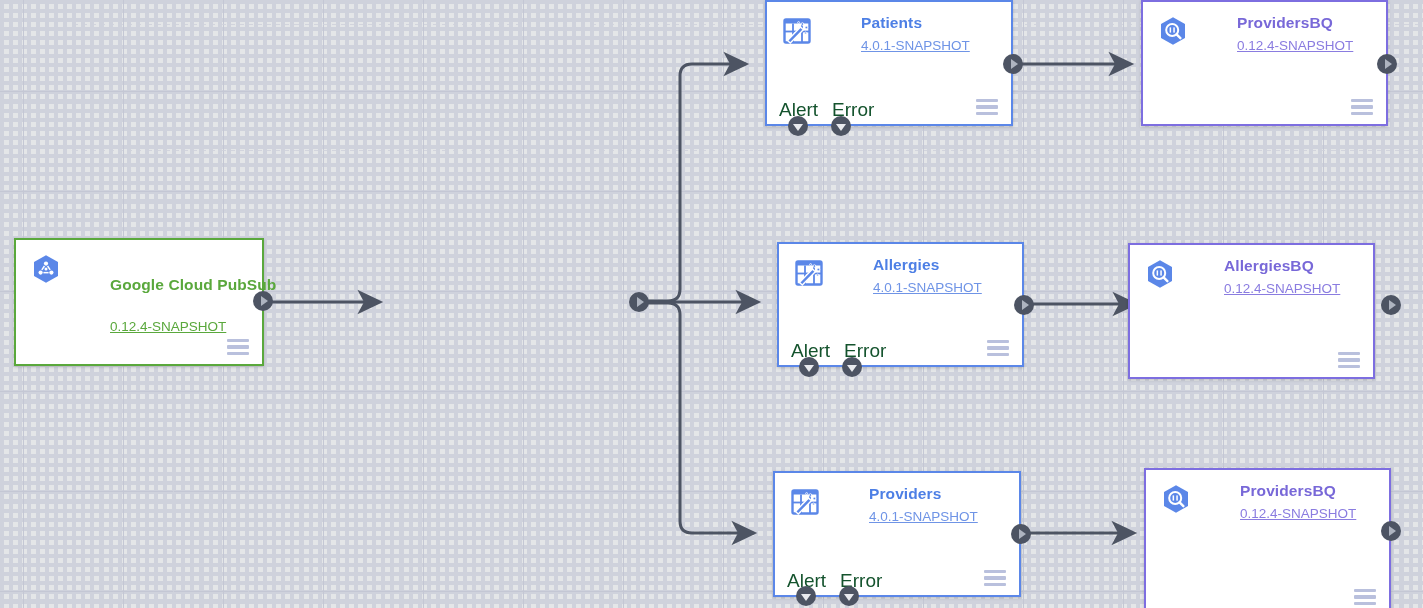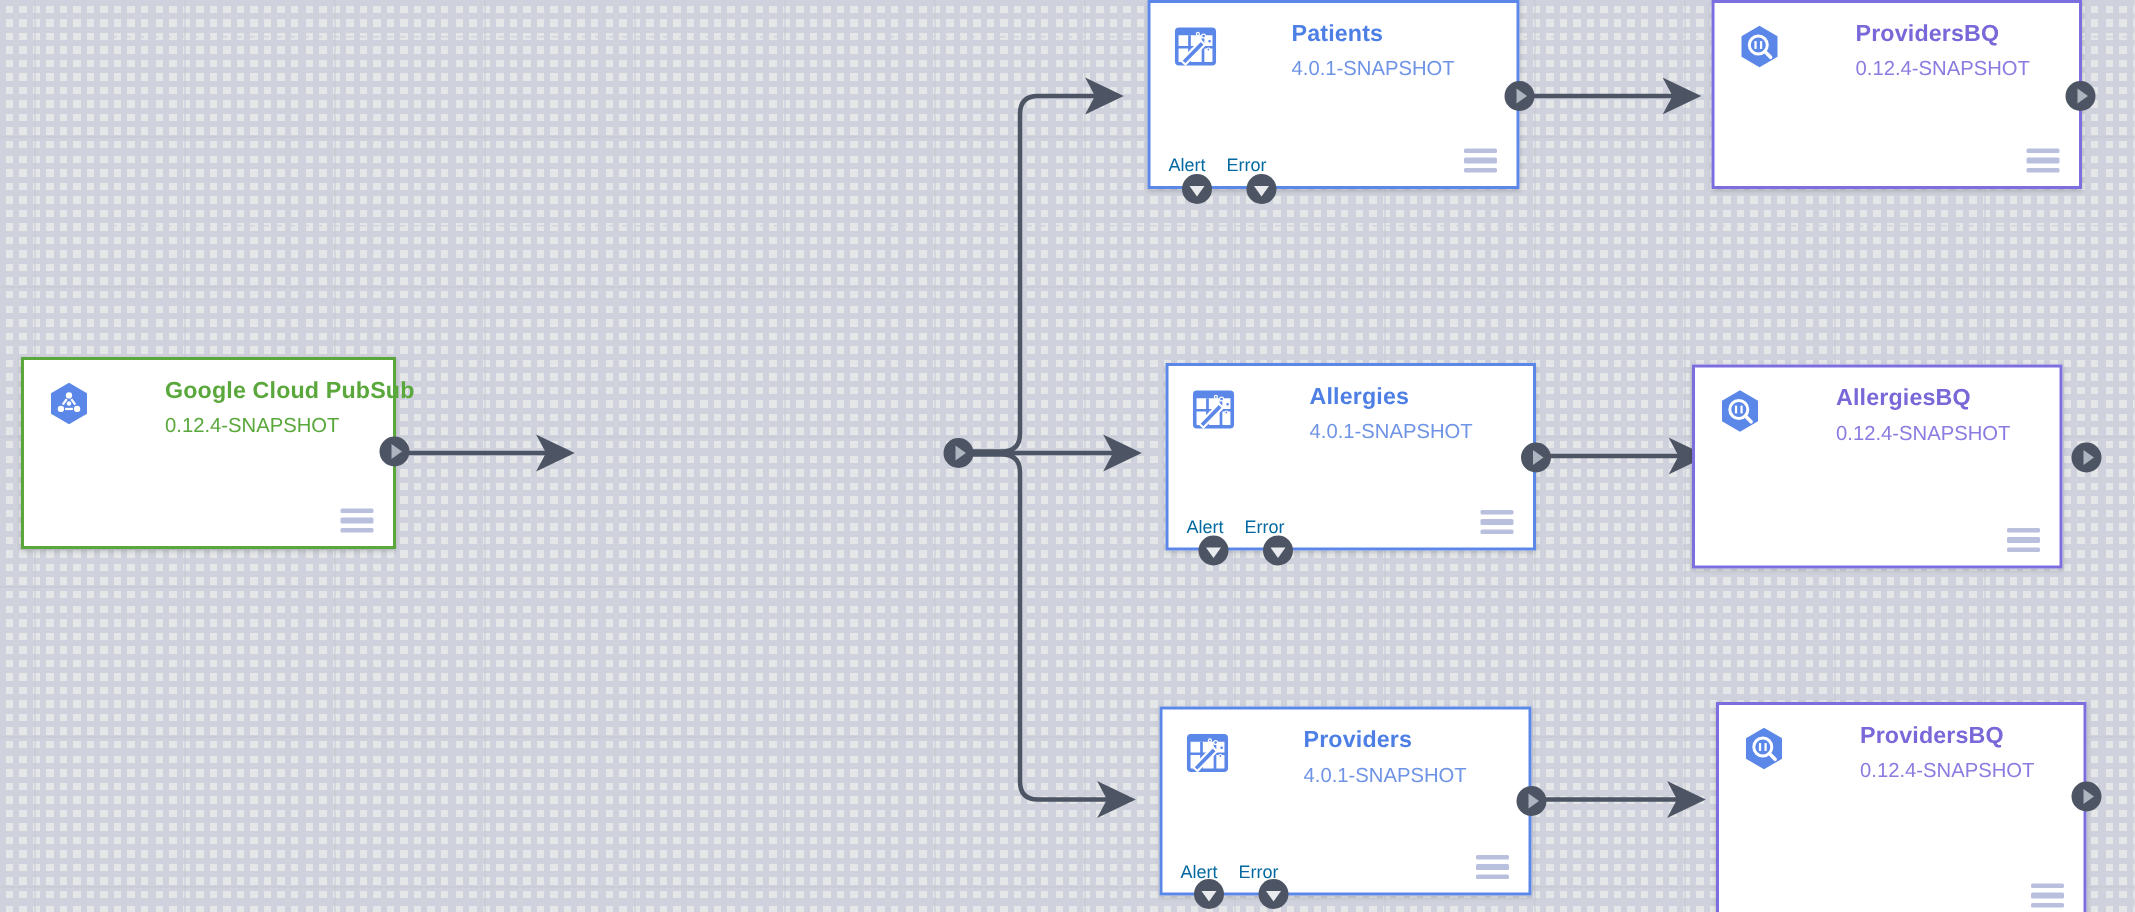--- a/index.html
+++ b/index.html
@@ -103,22 +103,23 @@
     font-weight: bold;
     line-height: 18px;
     letter-spacing: 0.1px;
     white-space: nowrap;
   }
   .node-version {
     font-size: 13.5px;
     line-height: 17px;
     margin-top: 5px;
     white-space: nowrap;
-  }
-  .green .node-title, .green .node-version { color: #5aa83c; }
+    text-decoration: underline;
+  }
+  .green .node-title, .green .node-version { color: #5aa83c; margin-top: 24px; }
   .blue  .node-title  { color: #4d7fe5; }
   .blue  .node-version{ color: #6f94e6; }
   .purple .node-title { color: #7868d8; }
   .purple .node-version { color: #8a7ce0; }
 
   
   .node-menu {
     position: absolute;
     right: 13px;
     bottom: 9px;
@@ -138,22 +139,22 @@
 
   
   .port-labels {
     position: absolute;
     left: 12px;
     bottom: 6px;
     display: flex;
     gap: 14px;
   }
   .port-label {
-    font-size: 12px;
-    color: #0369a1;
+    font-size: 19px;
+    color: #14532d;
     line-height: 16px;
     text-align: right;
   }
 
   
   .port {
     position: absolute;
     width: 20px;
     height: 20px;
     border-radius: 50%;

